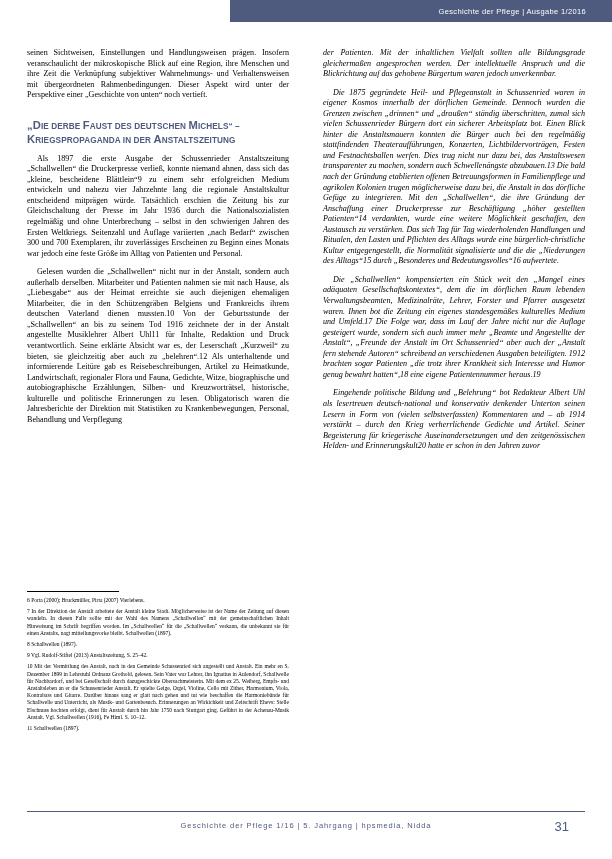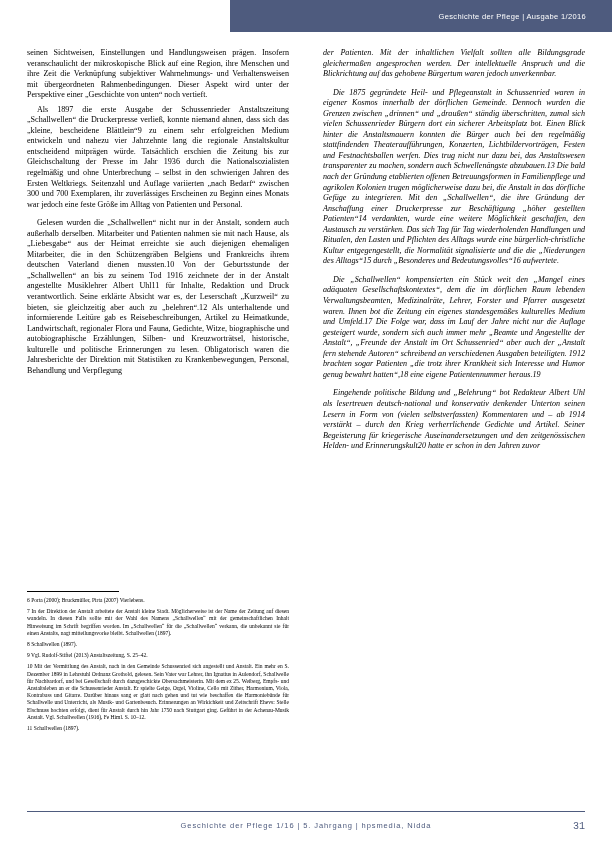--- a/index.html
+++ b/index.html
@@ -29,21 +29,21 @@
     left: 0;
     width: 612px;
     height: 22px;
     background: #4e5b7e;
   }
   .header-bar-inner {
     position: absolute;
     top: 0;
     right: 0;
     width: 382px;
-    height: 32px;
+    height: 22px;
     background: #4e5b7e;
     display: flex;
     align-items: center;
     justify-content: flex-end;
     padding-right: 26px;
   }
   .header-title {
     color: #ffffff;
     font-family: "Liberation Sans", sans-serif;
     font-size: 7.5px;
@@ -140,25 +140,25 @@
     padding-top: 1px;
   }
   .footer-text {
     font-family: "Liberation Sans", sans-serif;
     font-size: 7.5px;
     color: #4e5b7e;
     letter-spacing: 0.9px;
   }
   .footer-page {
     position: absolute;
-    right: 0;
+    right: 16px;
     top: 50%;
     transform: translateY(-40%);
-    font-family: Liberation Mono, monospace;
-    font-size: 10px;
+    font-family: Liberation Sans, sans-serif;
+    font-size: 13px;
     color: #4e5b7e;
     font-weight: normal;
   }
 </style>
 </head>
 <body>
 
 <div class="page">
 
   <div class="header-bar">
@@ -166,20 +166,24 @@
     <div class="header-bar-inner">
       <span class="header-title">Geschichte der Pflege | Ausgabe 1/2016</span>
     </div>
   </div>
 
   <div class="content">
 
     <div class="col col-left">
       <p class="first">seinen Sichtweisen, Einstellungen und Handlungsweisen prägen. Insofern veranschaulicht der mikroskopische Blick auf eine Region, ihre Menschen und ihre Zeit die Verknüpfung subjektiver Wahrnehmungs- und Verhaltensweisen mit übergeordneten Rahmenbedingungen. Dieser Aspekt wird unter der Perspektive einer „Geschichte von unten“ noch vertieft.</p>
 
+      <h2 class="section-title">
+        <span class="big">„D</span><span class="smallcaps">IE DERBE </span><span class="big">F</span><span class="smallcaps">AUST DES DEUTSCHEN </span><span class="big">M</span><span class="smallcaps">ICHELS“ –</span><br>
+        <span class="big">K</span><span class="smallcaps">RIEGSPROPAGANDA IN DER </span><span class="big">A</span><span class="smallcaps">NSTALTSZEITUNG</span>
+      </h2>
 
       <p>Als 1897 die erste Ausgabe der Schussenrieder Anstaltszeitung „Schallwellen“ die Druckerpresse verließ, konnte niemand ahnen, dass sich das „kleine, bescheidene Blättlein“9 zu einem sehr erfolgreichen Medium entwickeln und nahezu vier Jahrzehnte lang die regionale Anstaltskultur entscheidend mitprägen würde. Tatsächlich erschien die Zeitung bis zur Gleichschaltung der Presse im Jahr 1936 durch die Nationalsozialisten regelmäßig und ohne Unterbrechung – selbst in den schwierigen Jahren des Ersten Weltkriegs. Seitenzahl und Auflage variierten „nach Bedarf“ zwischen 300 und 700 Exemplaren, ihr zuverlässiges Erscheinen zu Beginn eines Monats war jedoch eine feste Größe im Alltag von Patienten und Personal.</p>
       <p class="gap">Gelesen wurden die „Schallwellen“ nicht nur in der Anstalt, sondern auch außerhalb derselben. Mitarbeiter und Patienten nahmen sie mit nach Hause, als „Liebesgabe“ aus der Heimat erreichte sie auch diejenigen ehemaligen Mitarbeiter, die in den Schützengräben Belgiens und Frankreichs ihrem deutschen Vaterland dienen mussten.10 Von der Geburtsstunde der „Schallwellen“ an bis zu seinem Tod 1916 zeichnete der in der Anstalt angestellte Musiklehrer Albert Uhl11 für Inhalte, Redaktion und Druck verantwortlich. Seine erklärte Absicht war es, der Leserschaft „Kurzweil“ zu bieten, sie gleichzeitig aber auch zu „belehren“.12 Als unterhaltende und informierende Leitüre gab es Reisebeschreibungen, Artikel zu Heimatkunde, Landwirtschaft, regionaler Flora und Fauna, Gedichte, Witze, biographische und autobiographische Erzählungen, Silben- und Kreuzworträtsel, historische, kulturelle und politische Erinnerungen zu lesen. Obligatorisch waren die Jahresberichte der Direktion mit Statistiken zu Krankenbewegungen, Personal, Behandlung und Verpflegung</p>
 
       <div class="fn-wrap-left">
         <div class="fn-rule"></div>
         <div class="footnotes">
           <p>6 Porta (2000); Bruckmüller, Pirta (2007) Vierlebens.</p>
           <p>7 In der Direktion der Anstalt arbeitete der Anstalt kleine Stadt. Möglicherweise ist der Name der Zeitung auf diesen wandeln. In diesen Falls sollte mit der Wahl des Namens „Schallwellen“ mit der gemeinschaftlichen Inhalt Hinweisung im Schrift begriffen worden. Im „Schallwellen“ für die „Schallwellen“ verkann, die unbekannt sie für einen Anstalts, nagt mitteilungsvorke bleibt. Schallwellen (1897).</p>
           <p>8 Schallwellen (1897).</p>

